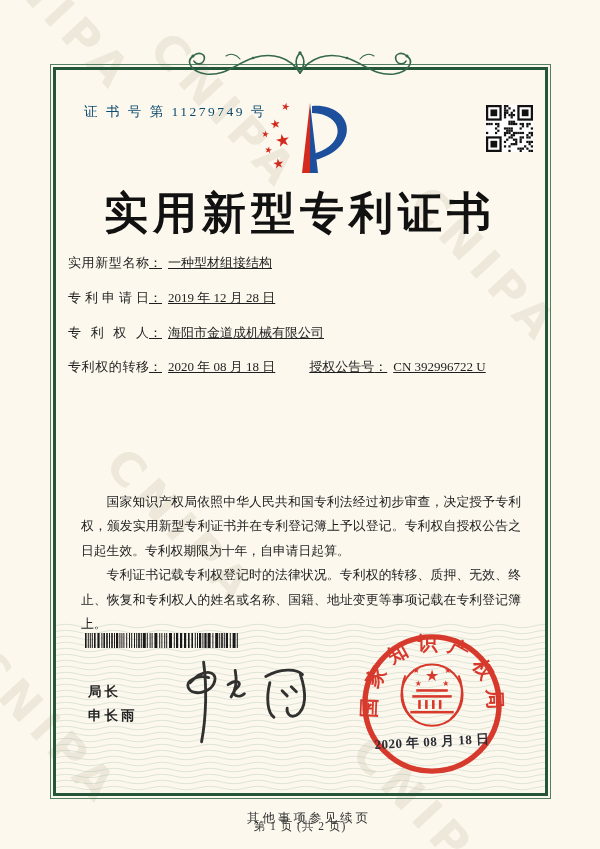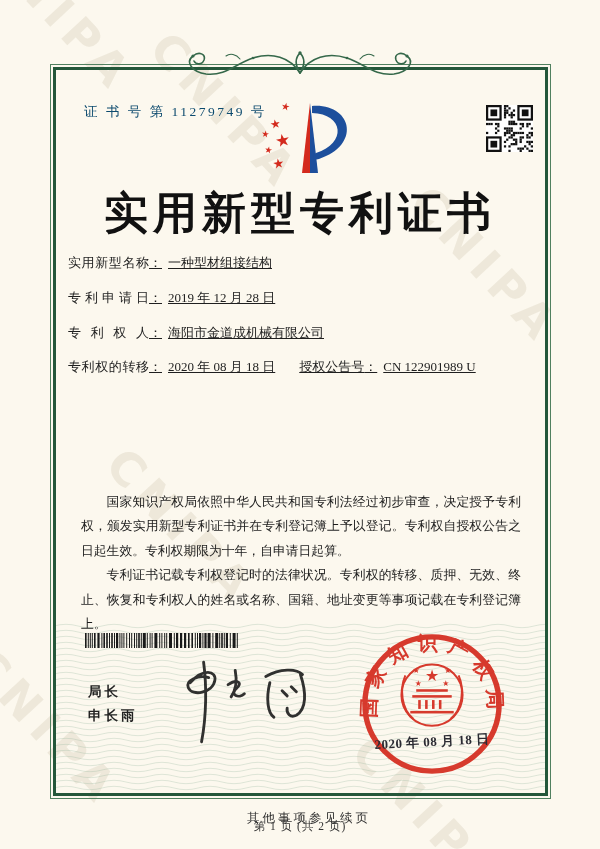--- a/index.html
+++ b/index.html
@@ -17,21 +17,21 @@
   .certno{left:84px;top:103px;font-size:13.5px;letter-spacing:2.5px;color:#0c4a6e;}
   .qr{left:486px;top:105px;width:47px;height:47px;background:#fff;}
   .logo{left:256px;top:97px;width:108px;height:84px;}
   .title{left:0;top:184px;width:600px;text-align:center;font-size:44px;font-weight:700;
          letter-spacing:5px;color:#111;}
   
   .fields{left:68px;top:254px;width:446px;font-size:13px;color:#1f1f1f;text-decoration:underline;}
   .frow{height:34.8px;line-height:18px;white-space:nowrap;}
   .flabel{display:inline-block;width:81px;text-align:justify;text-align-last:justify;}
   .fcolon{margin-right:6px;}
-  .grant2{margin-left:24px;}
+  .grant2{margin-left:34px;}
   
   .paras{left:81px;top:490px;width:440px;font-size:12.8px;line-height:24.4px;color:#1d1d1d;
          text-align:justify;}
   .paras p{margin:0;text-indent:2em;}
   
   .barcode{left:85px;top:633px;width:155px;height:15px;}
   
   .waves{left:54px;top:620px;width:492px;height:176px;pointer-events:none;}
   
   .signer-title{left:88px;top:683px;font-size:13.5px;font-weight:700;letter-spacing:3px;color:#222;text-align:right;}
@@ -238,21 +238,21 @@
   <div class="frow">
     <span class="flabel">实用新型名称</span><span class="fcolon">：</span><span>一种型材组接结构</span>
   </div>
   <div class="frow">
     <span class="flabel">专利申请日</span><span class="fcolon">：</span><span>2019 年 12 月 28 日</span>
   </div>
   <div class="frow">
     <span class="flabel">专利权人</span><span class="fcolon">：</span><span>海阳市金道成机械有限公司</span>
   </div>
   <div class="frow">
-    <span class="flabel">专利权的转移</span><span class="fcolon">：</span><span>2020 年 08 月 18 日</span><span class="grant2">授权公告号</span><span class="fcolon">：</span><span>CN 122901989 U</span>
+    <span class="flabel">专利权的转移</span><span class="fcolon">：</span><span>2020 年 08 月 18 日</span><span class="grant2">授权公告号</span><span class="fcolon">：</span><span>CN 392996722 U</span>
   </div>
 </div>
 
 <div class="abs paras">
   <p>国家知识产权局依照中华人民共和国专利法经过初步审查，决定授予专利权，颁发实用新型专利证书并在专利登记簿上予以登记。专利权自授权公告之日起生效。专利权期限为十年，自申请日起算。</p>
   <p>专利证书记载专利权登记时的法律状况。专利权的转移、质押、无效、终止、恢复和专利权人的姓名或名称、国籍、地址变更等事项记载在专利登记簿上。</p>
 </div>
 
 <svg class="abs barcode" id="barcode" viewBox="0 0 155 15" preserveAspectRatio="none">
     <rect x="0" y="0" width="1.6" height="15" fill="#1a1a1a"></rect>

